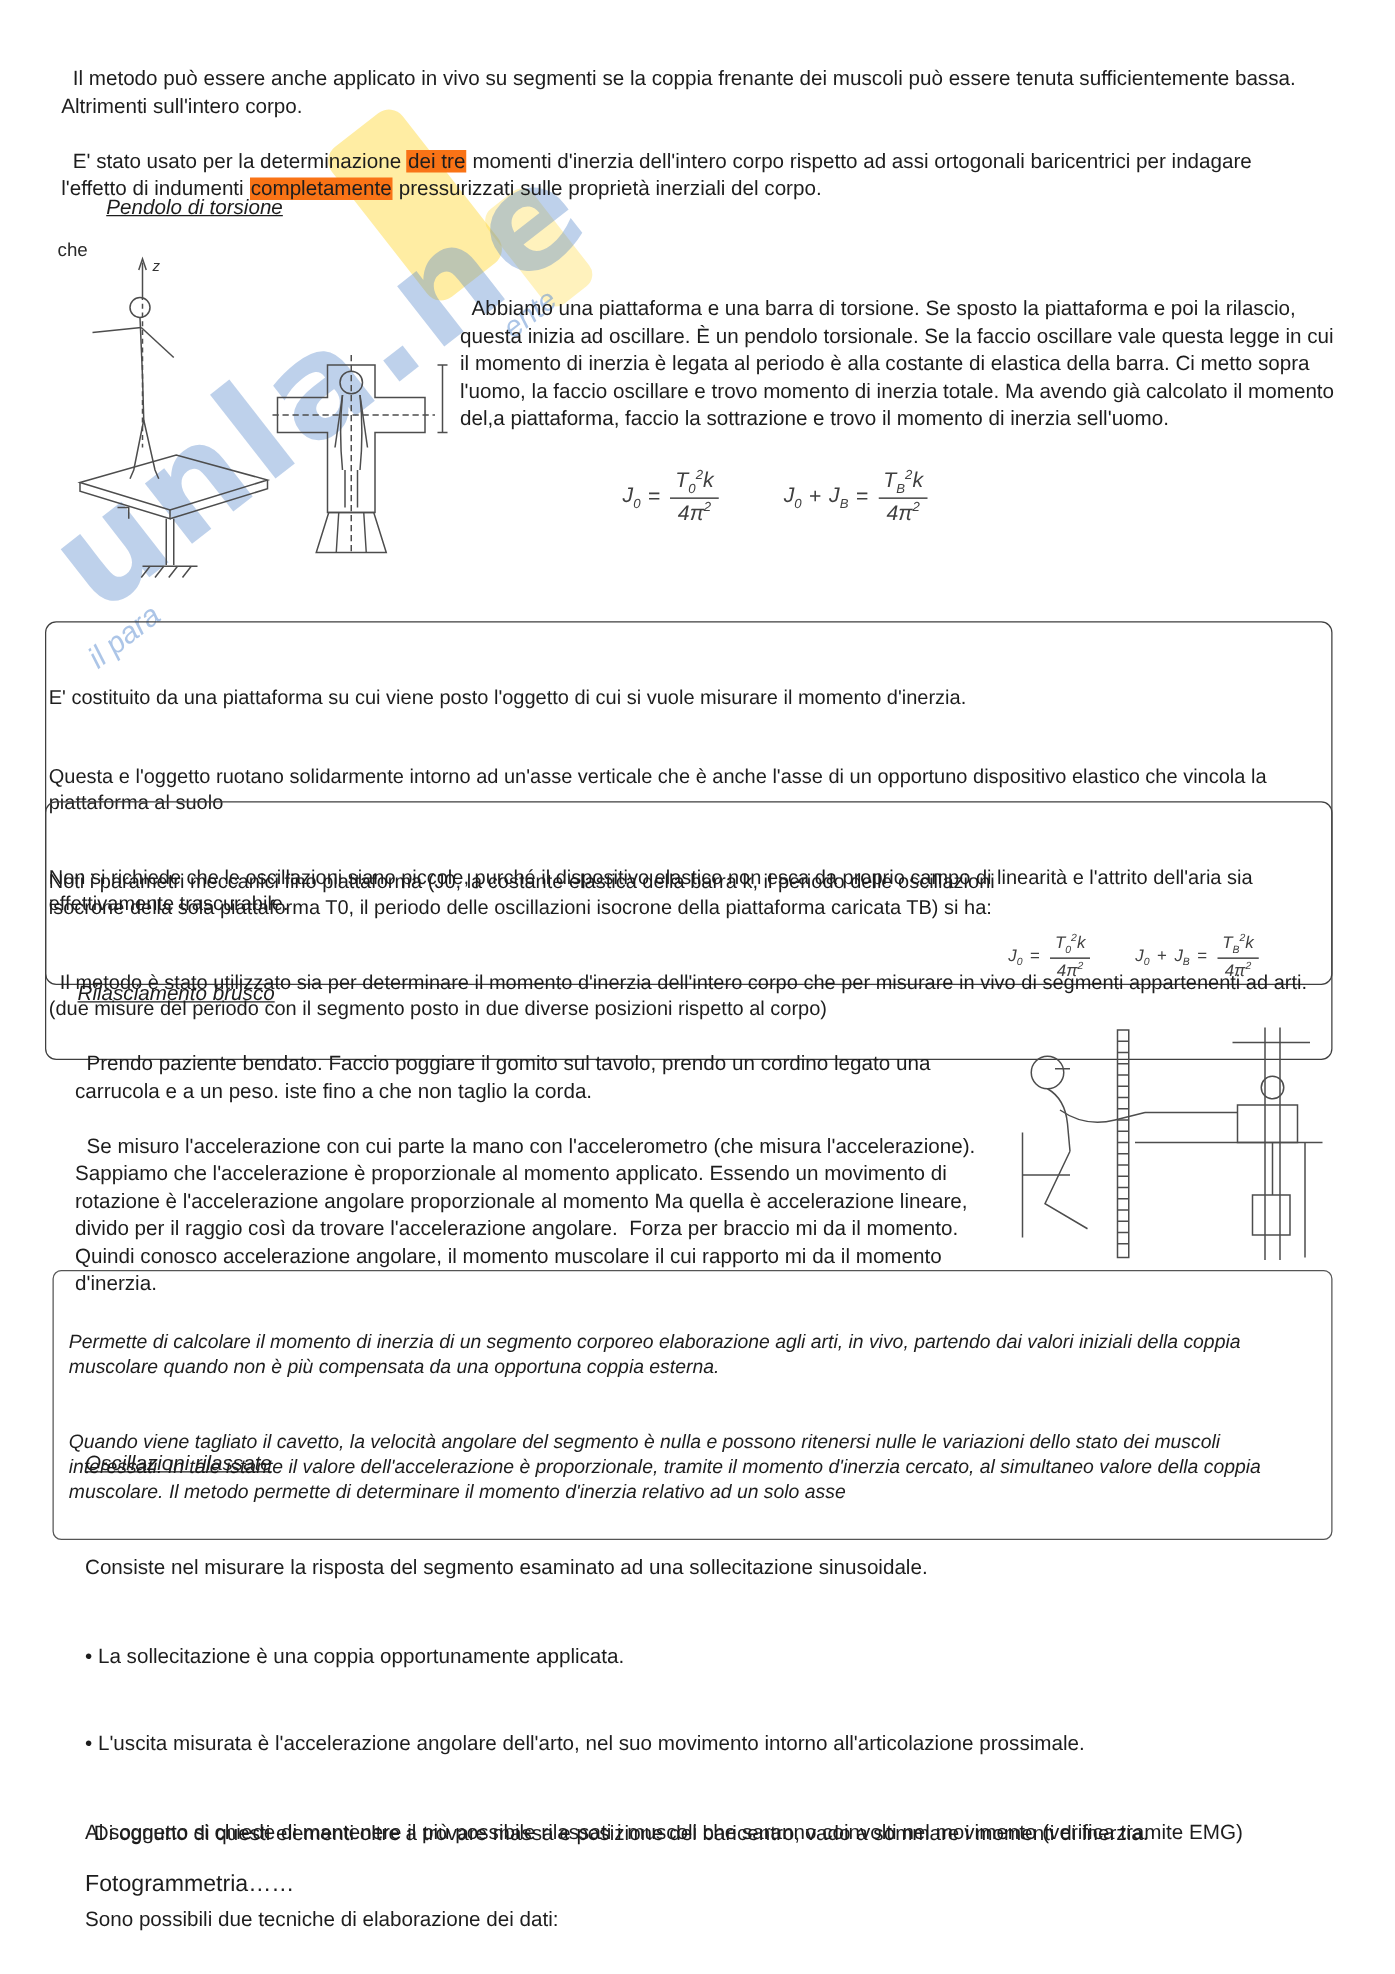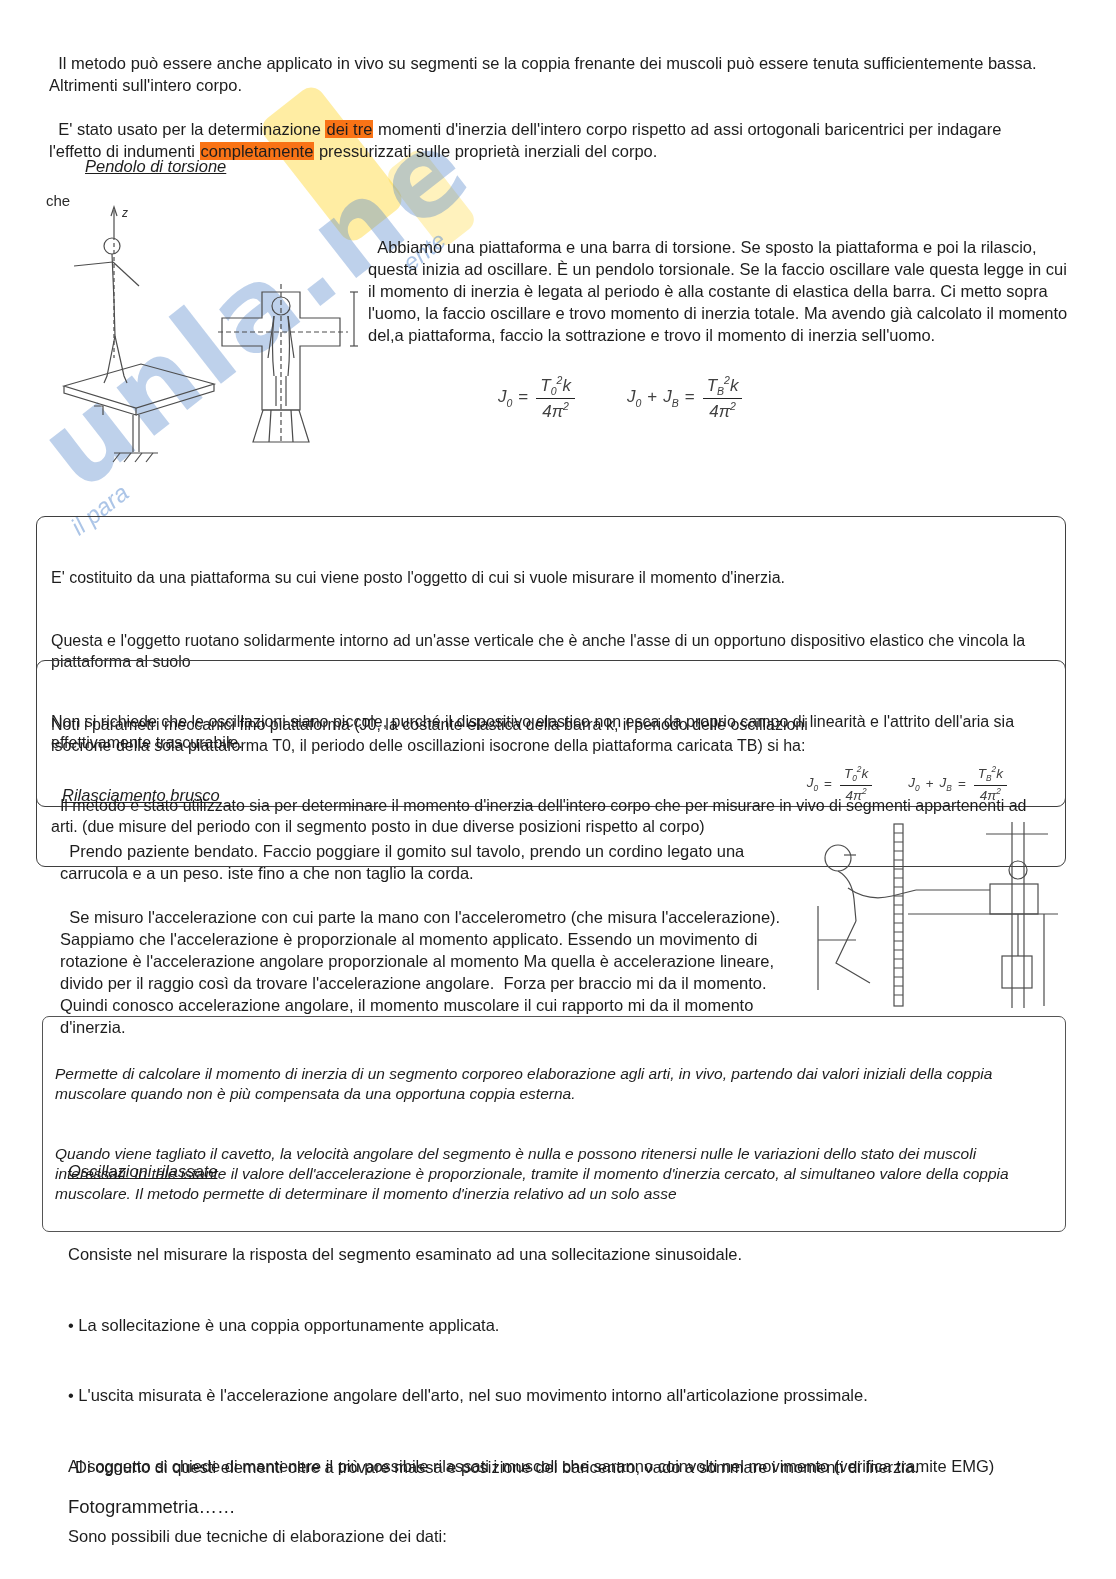--- a/index.html
+++ b/index.html
@@ -4,22 +4,22 @@
 <style>
   html,body{margin:0;padding:0;}
   body{
     width:1116px;height:1579px;position:relative;background:#ffffff;
     font-family:"Liberation Sans",sans-serif;color:#1d1d1d;overflow:hidden;
   }
   .abs{position:absolute;z-index:2;}
   .para{font-size:16.5px;line-height:22px;white-space:pre-wrap;}
   .head{font-size:16.5px;font-style:italic;text-decoration:underline;font-weight:400;}
   .hl{background:#f97316;padding:0 1px;}
-  .box{border:1.5px solid #3f3f3f;border-radius:9px;padding:8px 14px;box-sizing:border-box;
-       font-size:16px;line-height:21px;white-space:pre-wrap;background:transparent;margin-top:19px;}
+  .box{border:1.5px solid #3f3f3f;border-radius:9px;padding:8px 2px;box-sizing:border-box;
+       font-size:16px;line-height:21px;white-space:pre-wrap;background:transparent;}
   .box3{border:1.2px solid #555;border-radius:7px;padding:7px 12px;box-sizing:border-box;
         font-size:15.5px;line-height:20px;font-style:italic;white-space:pre-wrap;}
   p{margin:0;}
   
   .math{font-family:Liberation Sans, sans-serif;font-style:italic;color:#404040;white-space:nowrap;}
   .math sub{font-size:.62em;font-style:italic;}
   .math sup{font-size:.62em;}
   .meq{margin:0 6px;font-style:normal;}
   .frac{display:inline-block;vertical-align:middle;text-align:center;margin:0 2px;}
   .frac .num{display:block;padding:0 4px 1px;border-bottom:1px solid #222;line-height:1.15;}

